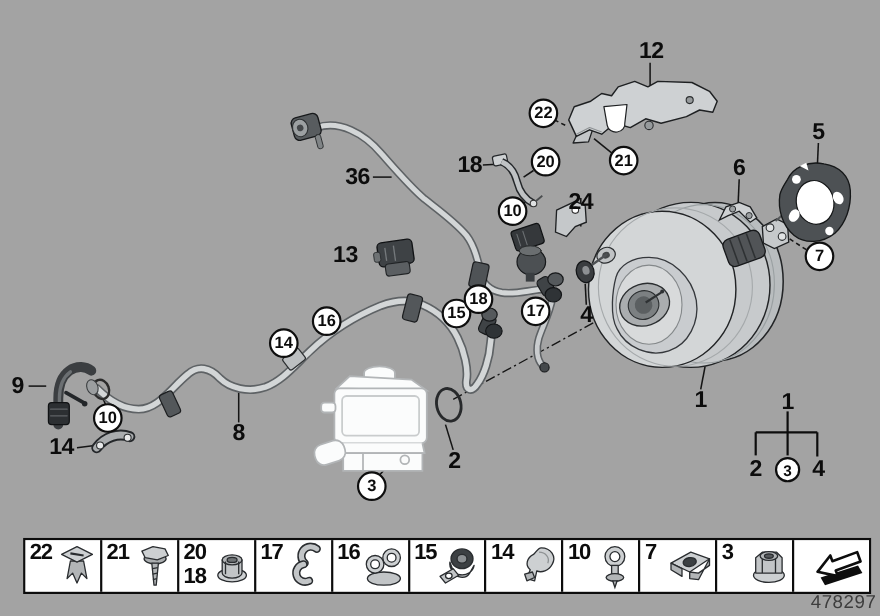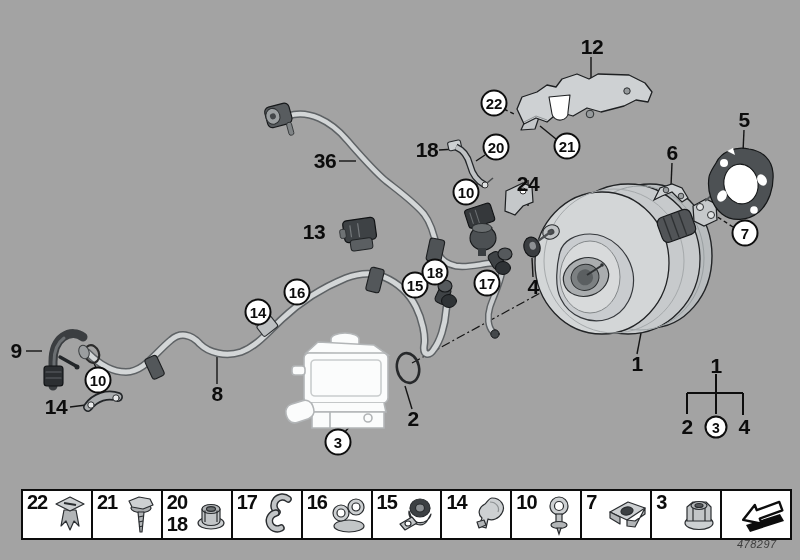--- a/index.html
+++ b/index.html
@@ -15,22 +15,22 @@
         font-weight:700;font-size:15px;color:#0c0c0c;box-sizing:border-box;}
   .circ.sm{width:23px;height:23px;font-size:14px;border-width:2px;}
   .strip{position:absolute;left:21px;top:489px;width:771px;height:51px;
          display:flex;border:2px solid #0c0c0c;box-sizing:border-box;background:#fff;}
   .cell{flex:1 1 0;border-left:2px solid #0c0c0c;position:relative;box-sizing:border-box;}
   .cell:first-child{border-left:none;}
   .cell .n{position:absolute;left:4px;top:1px;font-weight:700;font-size:20px;
            letter-spacing:-1px;color:#0c0c0c;line-height:1;}
   .cell .n2{top:23px;}
   .cell svg{position:absolute;right:0;top:2px;}
-  .partnum{position:absolute;left:737px;top:538px;font-size:11px;color:#3d3d3d;
-           letter-spacing:0.5px;font-style:italic;}
+  .partnum{position:absolute;left:737px;top:538px;font-size:17px;color:#3d3d3d;
+           letter-spacing:0.5px;}
 </style>
 </head>
 <body>
 
 <div class="stage">
 
 <svg id="art" width="800" height="560" viewBox="0 0 800 560">
 
   <g stroke="#151515" stroke-width="1.4" fill="none">
     <line x1="591" y1="57" x2="591" y2="83"></line>

